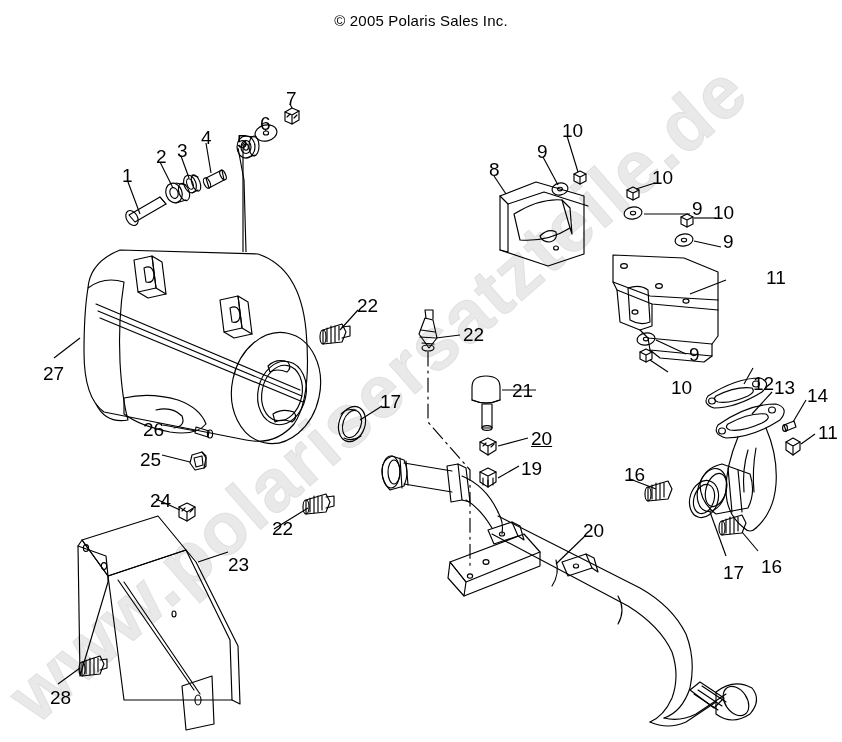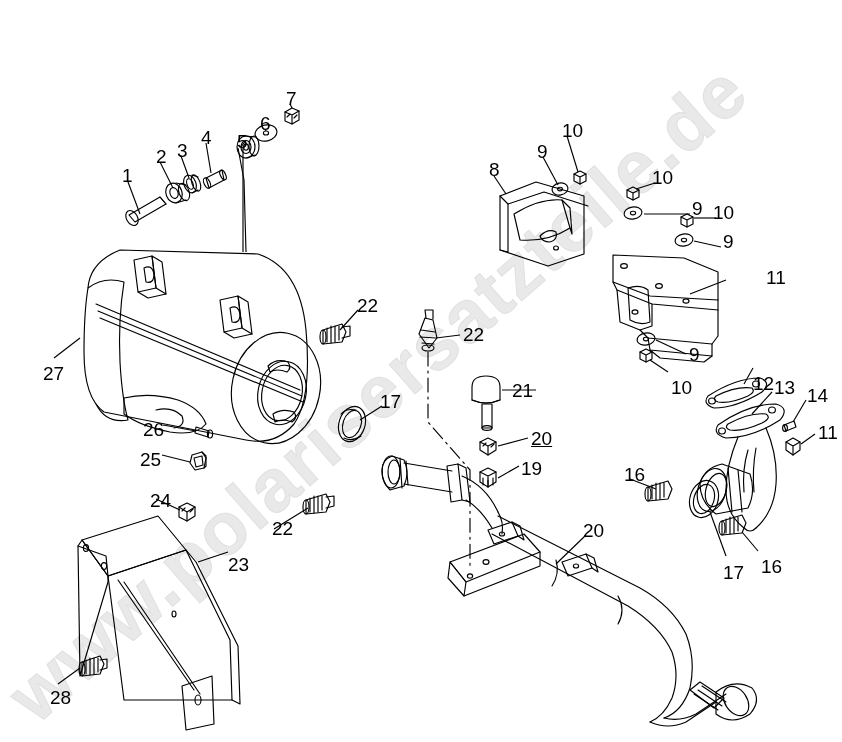--- a/index.html
+++ b/index.html
@@ -61,20 +61,21 @@
     color: #000000;
     line-height: 1;
     white-space: nowrap;
   }
 </style>
 </head>
 <body>
 
 <div id="page">
 
+  <div id="copyright">© 2005 Polaris Sales Inc.</div>
 
   <svg id="watermark-layer" viewBox="0 0 842 742">
     <defs>
       <path id="wm-path" d="M 20 740 L 840 22"></path>
     </defs>
     <text font-family="Liberation Sans, sans-serif" font-size="74" font-weight="bold" fill="#e9e9e9" stroke="#e0e0e0" stroke-width="1" letter-spacing="2">
       <textPath href="#wm-path" startOffset="2%">www.polarisersatzteile.de</textPath>
     </text>
   </svg>
 

